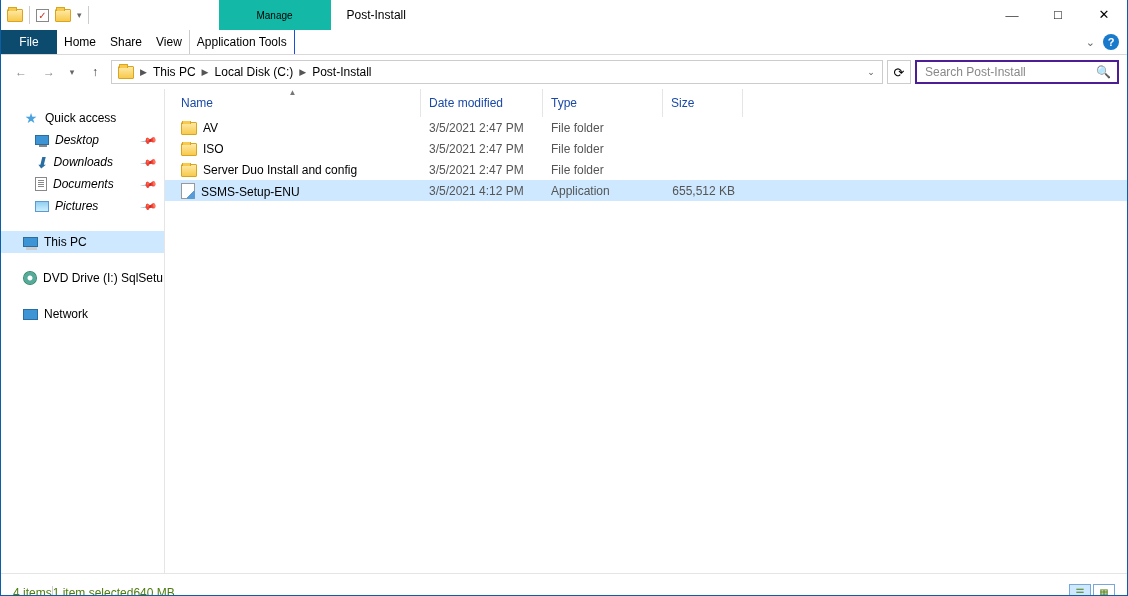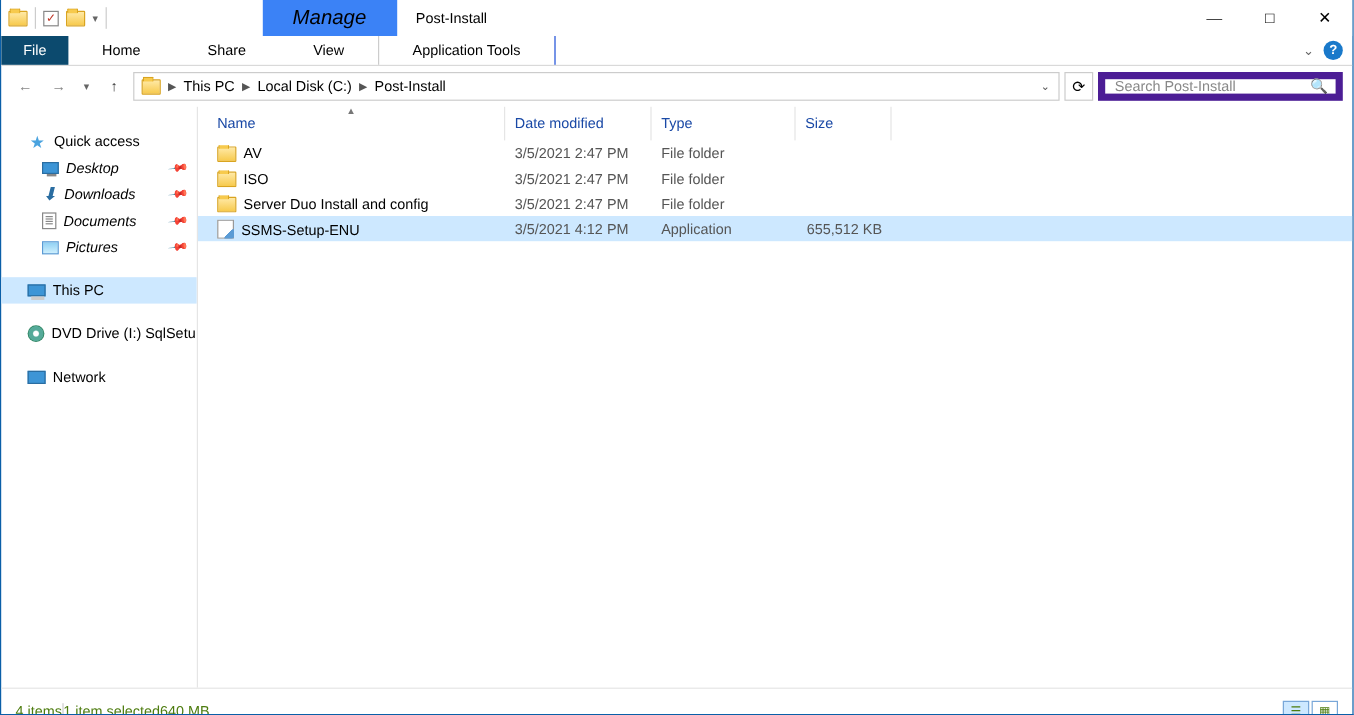--- a/index.html
+++ b/index.html
@@ -1,36 +1,36 @@
 <!DOCTYPE html>
 <html><head>
 <meta charset="utf-8">
 <style>
   * { box-sizing: border-box; font-family: "Segoe UI", sans-serif; }
   body { margin: 0; width: 1128px; height: 596px; background: #fff; font-size: 12px; color: #000; overflow: hidden; border:1px solid #0a5fa8; border-top:none; position:relative;}
   .titlebar { height: 30px; display: flex; align-items: stretch; background: #fff; border-bottom:0; }
   .qat { display: flex; align-items: center; padding-left: 6px; gap: 6px; }
   .titlecenter { flex:1; display:flex; align-items: stretch; }
-  .contextual { width:112px; background:#3b82f6; display:flex; align-items:center; justify-content:center; font-size:17px; margin-left:130px;font-style:italic;}
+  .contextual { width:112px; background:#14b8a6; display:flex; align-items:center; justify-content:center; font-size:10px; margin-left:130px;}
   .title-label { display:flex; align-items:center; padding-left:16px; font-size:12px;}
   .winbtns { display:flex; }
   .winbtn { width:46px; display:flex; align-items:center; justify-content:center; font-size:13px; font-family: "Segoe MDL2 Assets","Segoe UI Symbol"; }
   .ribbon-tabs { height:25px; display:flex; align-items:stretch; border-bottom:1px solid #d9d9d9;}
-  .tab { padding:0 28px; display:flex; align-items:center; font-size:12px;}
+  .tab { padding:0 7px; display:flex; align-items:center; font-size:12px;}
   .tab.file { background:#0c4a6e; color:#fff; width:56px; justify-content:center; padding:0;}
   .ribbon-right { margin-left:auto; display:flex; align-items:center; padding-right:8px; gap:8px;}
   .navbar { height:34px; display:flex; align-items:center; padding:4px 8px; gap:4px; }
   .navbtn { width:24px; height:24px; display:flex; align-items:center; justify-content:center; font-size:12px; color:#888;}
   .navbtn.enabled{color:#333;}
   .addressbar { flex:1; height:24px; border:1px solid #ccc; display:flex; align-items:center; padding:0 2px;}
   .crumb { padding:0 4px; display:flex; align-items:center; gap:4px; height:100%; }
   .crumb-sep{ font-size:9px; color:#555; padding:0 2px; font-family:"Segoe UI Symbol";}
   .addr-drop{width:18px;display:flex;align-items:center;justify-content:center;font-size:9px;color:#555;}
   .refresh{width:24px;height:24px;border:1px solid #ccc;display:flex;align-items:center;justify-content:center;font-size:13px;}
-  .searchbox{width:204px;height:24px;border:6px solid #4c1d95;display:flex;align-items:center;padding:0 6px;color:#777; justify-content:space-between;}
+  .searchbox{width:204px;height:24px;border:2px solid #4c1d95;display:flex;align-items:center;padding:0 6px;color:#777; justify-content:space-between;}
   .body{display:flex;height: calc(100% - 30px - 25px - 34px - 22px);}
   .navpane{width:164px;border-right:1px solid #e5e5e5;padding-top:18px;overflow:hidden;}
   .navitem{height:22px;display:flex;align-items:center;padding-left:22px;gap:6px;position:relative;}
   .navitem.l2{padding-left:34px;font-style:italic;}
   .navitem.selected{background:#cde8ff;}
   .pin{position:absolute;right:10px;font-size:10px;color:#606060;transform:rotate(30deg);}
   .navsep{height:14px;}
   .content{flex:1;display:flex;flex-direction:column;}
   .colheaders{height:28px;display:flex;align-items:center;border-bottom:0;color:#1a49a6;font-size:12px;padding-left:0;}
   .col{height:100%;display:flex;align-items:center;padding-left:8px;border-right:1px solid #e5e5e5;position:relative;}

